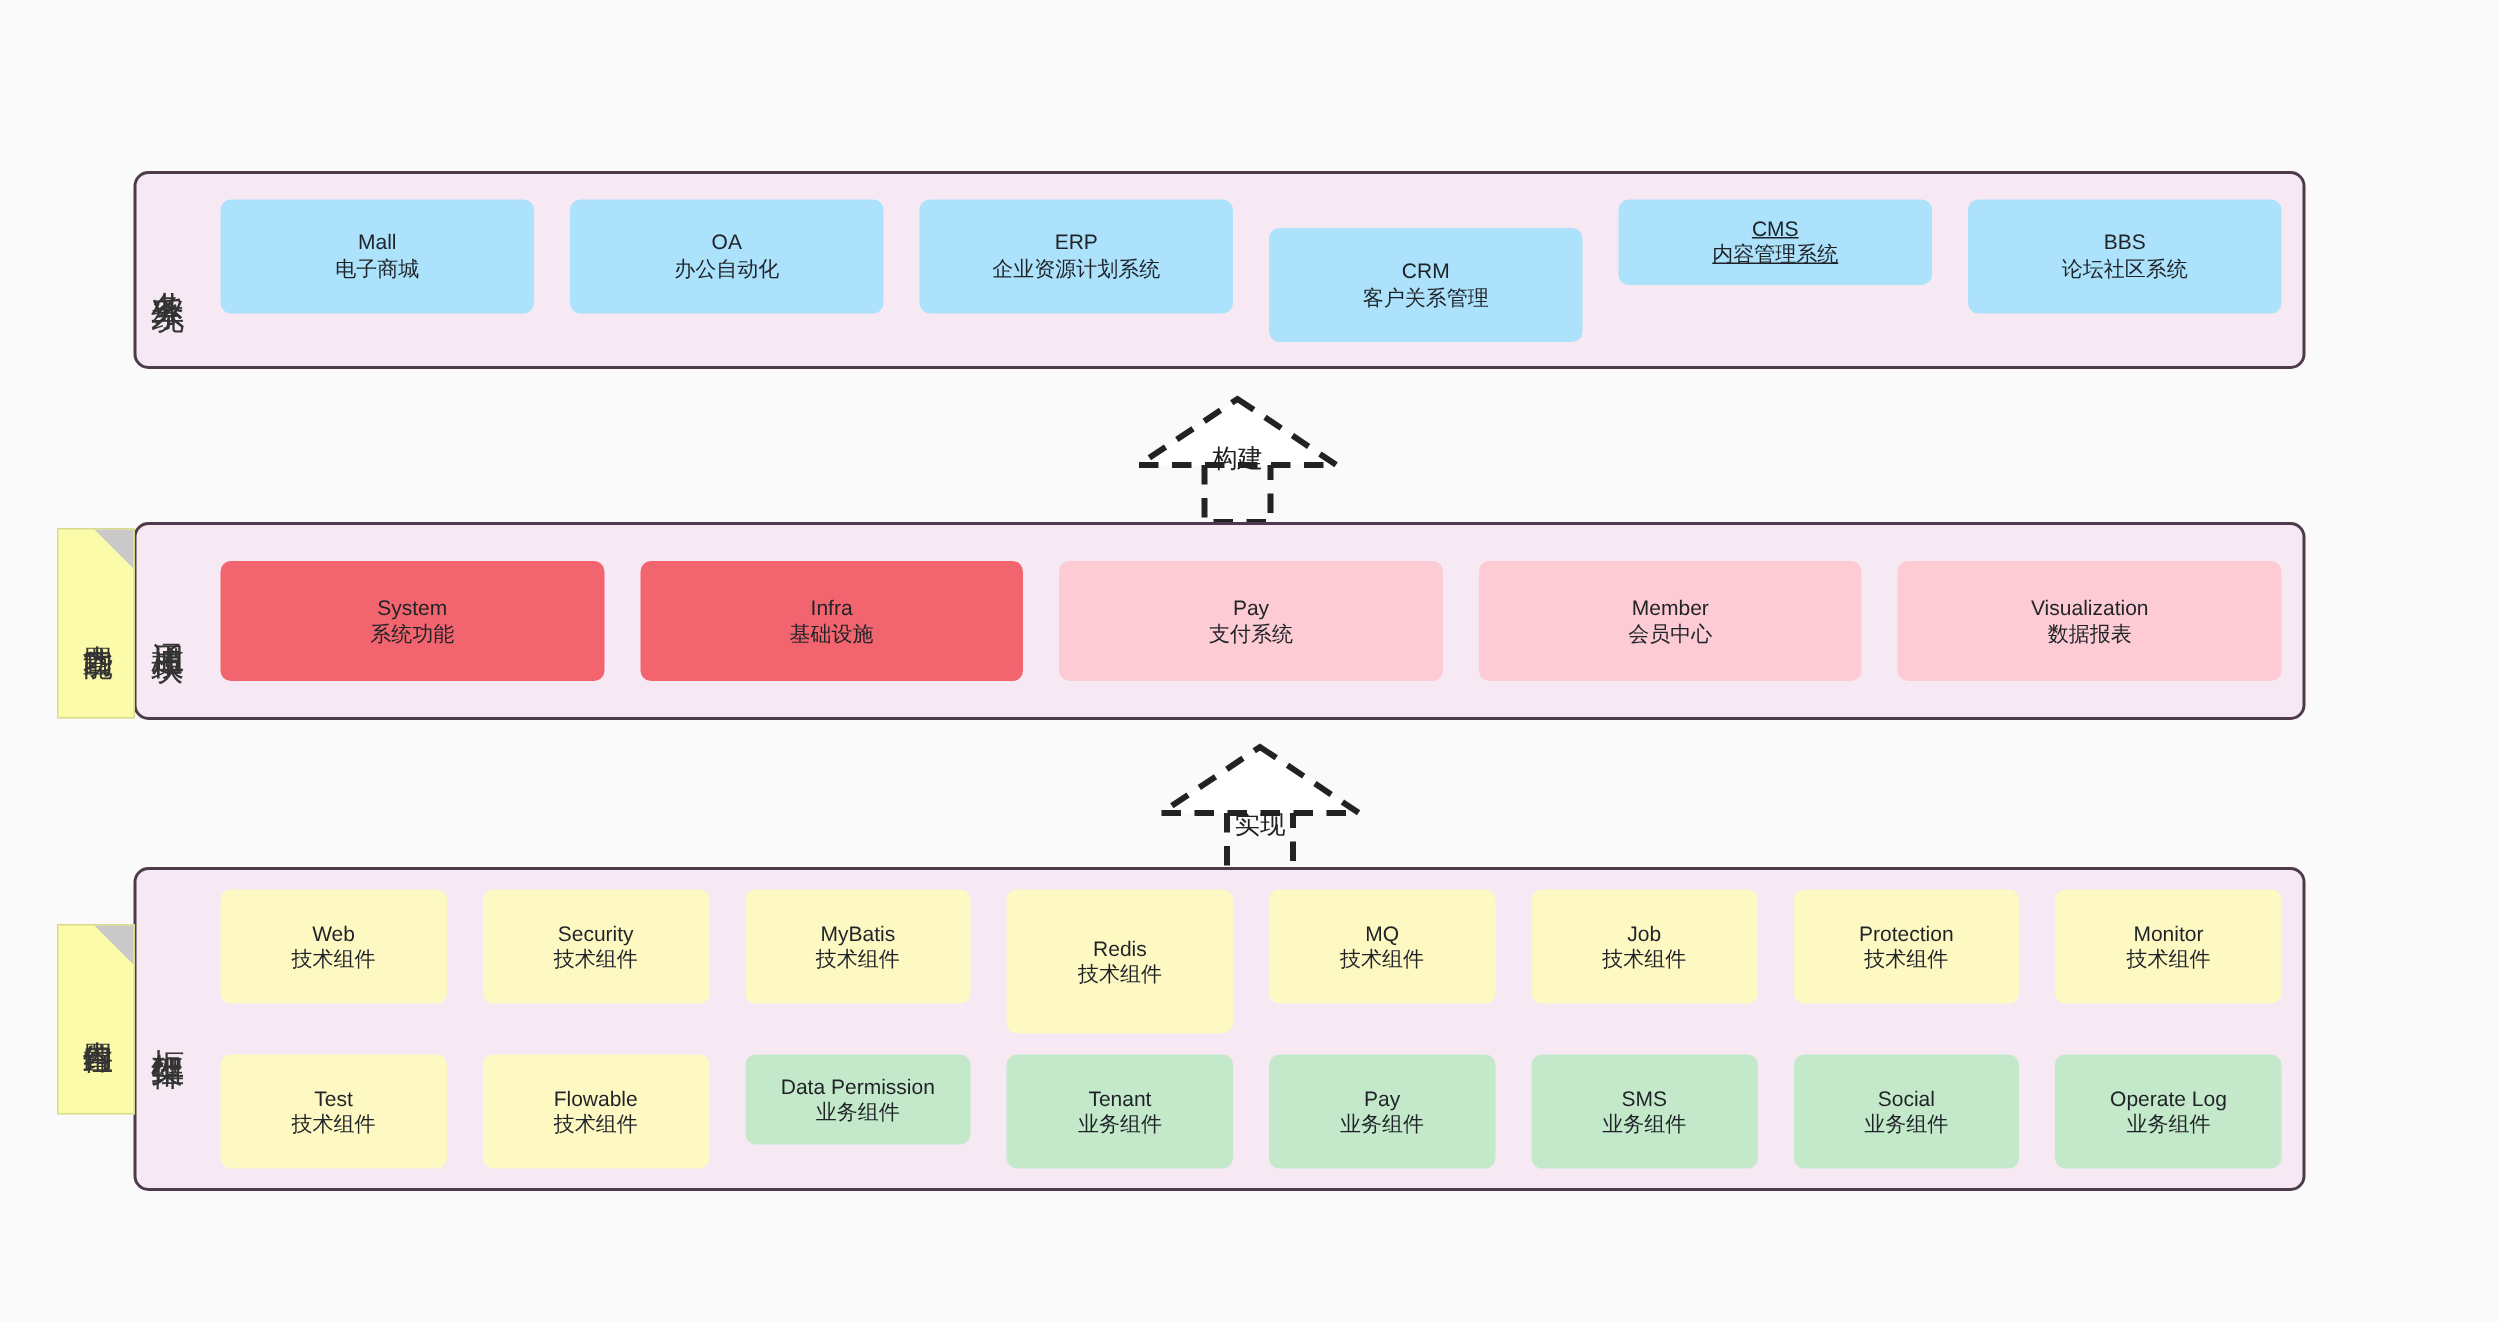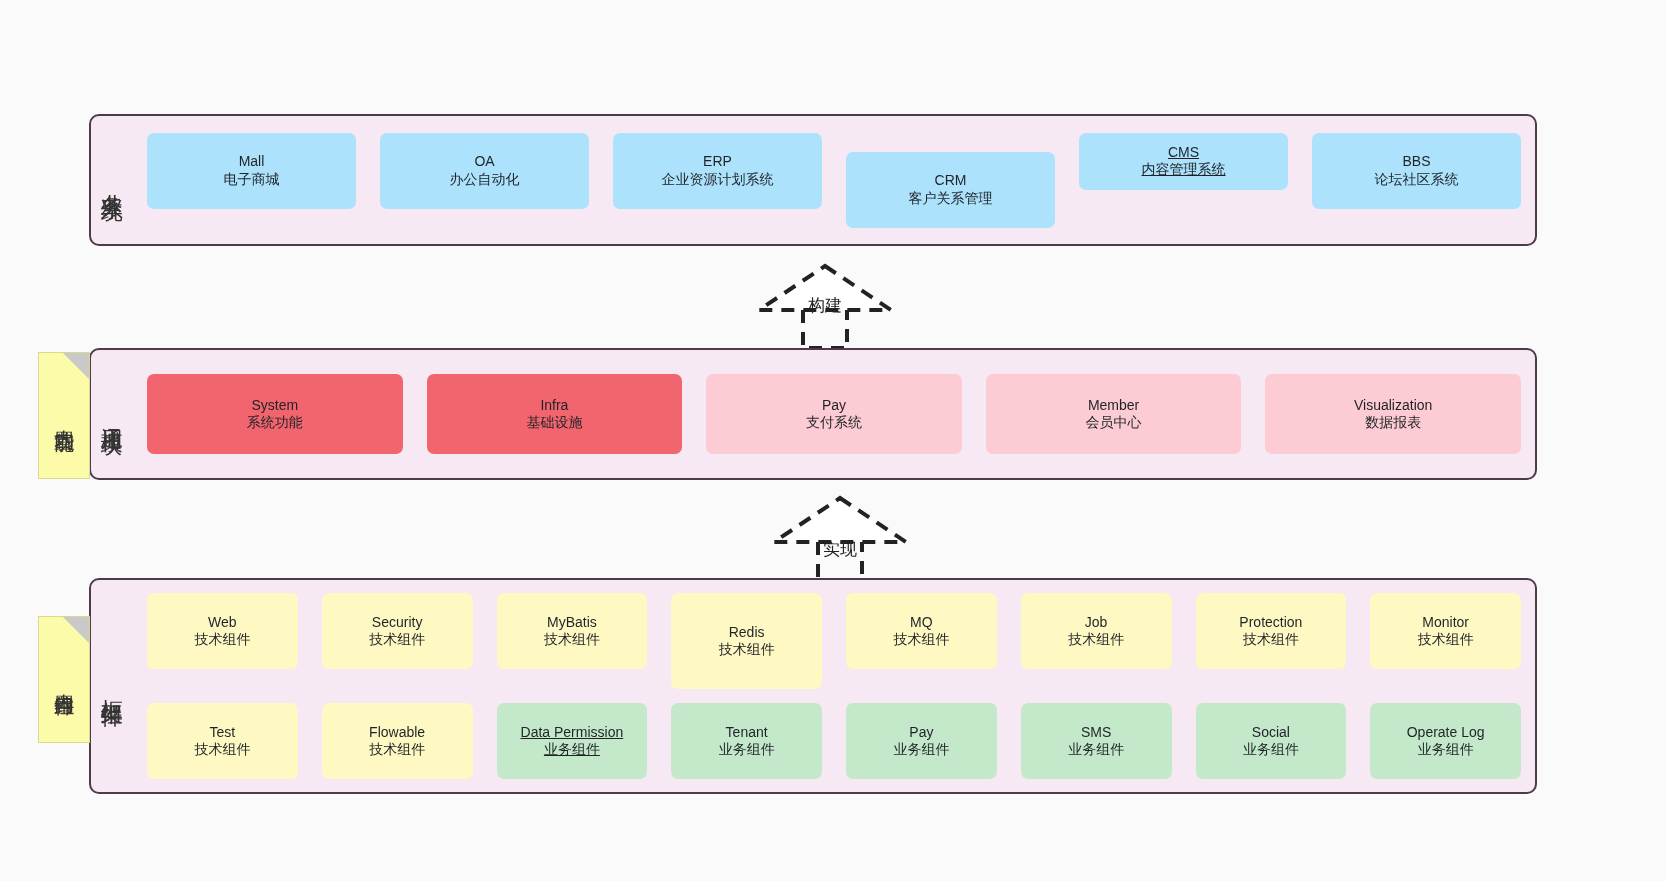--- a/index.html
+++ b/index.html
@@ -235,21 +235,21 @@
         </div>
       <div class="row" id="row-framework-2">
           <div class="cell c-green-strong" style="height: 76px;">
             <div class="en">Test</div>
             <div class="cn">技术组件</div>
           </div>
           <div class="cell c-green-strong" style="height: 76px;">
             <div class="en">Flowable</div>
             <div class="cn">技术组件</div>
           </div>
-          <div class="cell c-green-light" style="height: 76px; text-decoration: underline;">
+          <div class="cell c-green-light" style="height: 60px;">
             <div class="en">Data Permission</div>
             <div class="cn">业务组件</div>
           </div>
           <div class="cell c-green-light" style="height: 76px;">
             <div class="en">Tenant</div>
             <div class="cn">业务组件</div>
           </div>
           <div class="cell c-green-light" style="height: 76px;">
             <div class="en">Pay</div>
             <div class="cn">业务组件</div>

